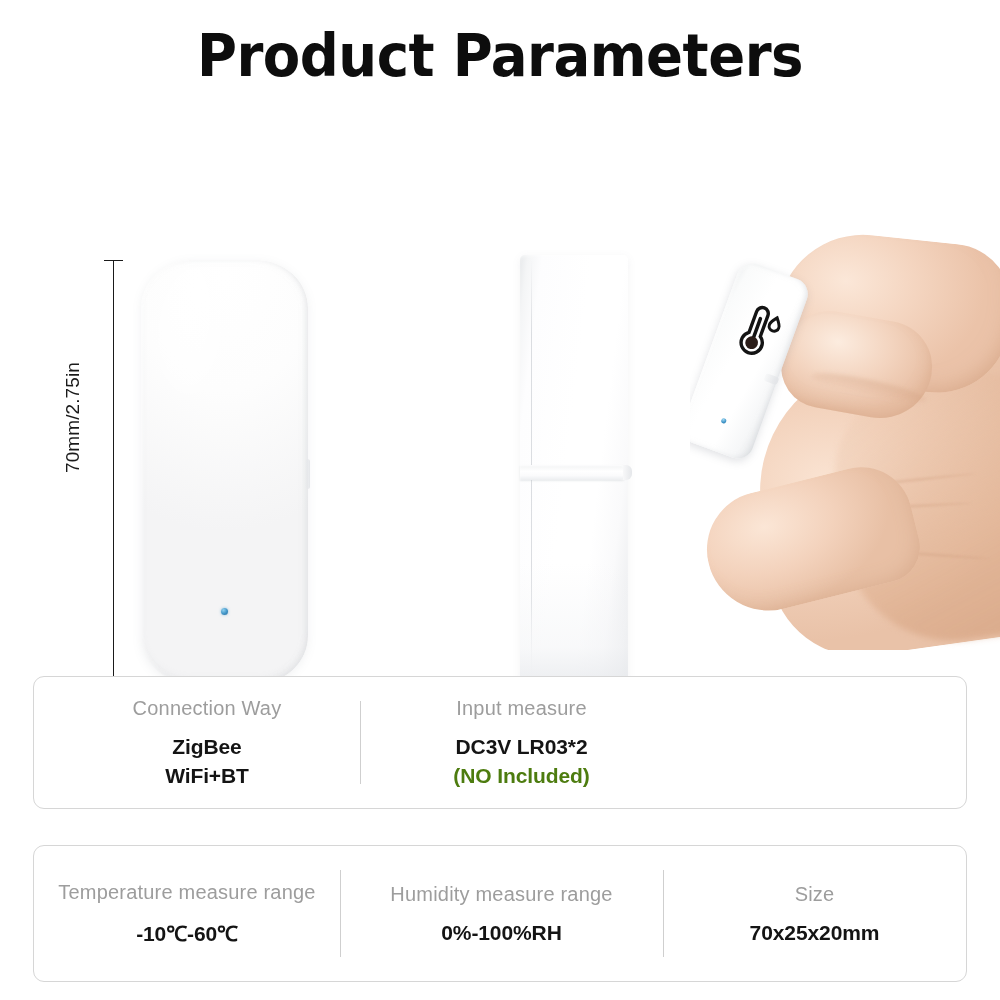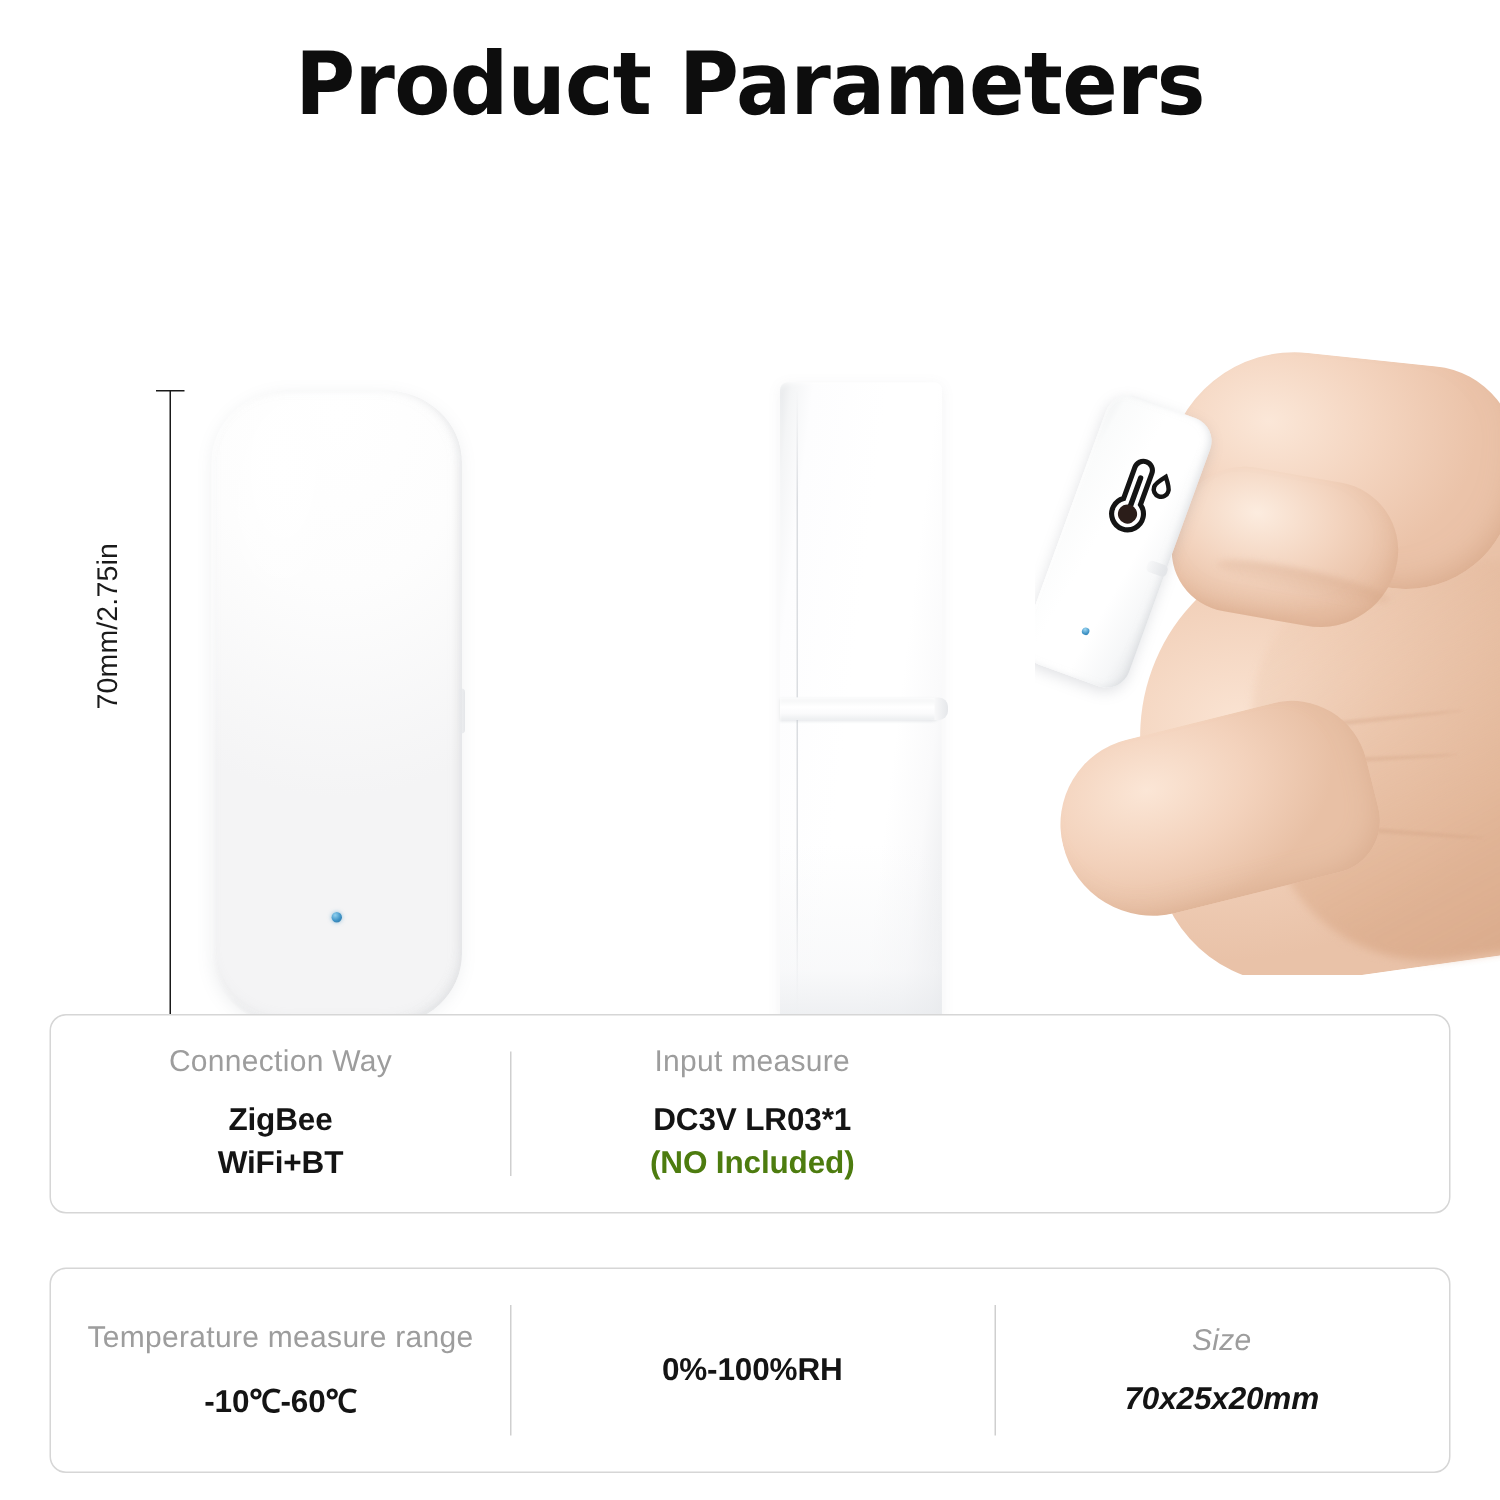--- a/index.html
+++ b/index.html
@@ -291,21 +291,21 @@
 
   
   .spec-card {
     position: absolute;
     border: 1px solid #d6d6d6;
     border-radius: 11px;
     background: #ffffff;
     display: flex;
     align-items: stretch;
   }
-  #spec-card-1 { left: 33px; top: 676px; width: 934px; height: 133px; }
+  #spec-card-1 { left: 33px; top: 676px; width: 934px; height: 133px; padding-left: 20px; }
   #spec-card-2 { left: 33px; top: 845px; width: 934px; height: 137px; }
 
   .spec-col {
     flex: 1 1 0;
     display: flex;
     flex-direction: column;
     align-items: center;
     justify-content: center;
     padding: 0 8px;
     position: relative;
@@ -341,21 +341,21 @@
     letter-spacing: -0.1px;
   }
   .spec-value.accent { color: #4d7c0f; }
 
   
   #spec-card-1 .spec-col:nth-child(1) { flex: 0 0 306px; }
   #spec-card-1 .spec-col:nth-child(2) { flex: 0 0 323px; }
   #spec-card-1 .spec-col:nth-child(3) { flex: 1 1 auto; }
   #spec-card-2 .spec-col:nth-child(1) { flex: 0 0 306px; }
   #spec-card-2 .spec-col:nth-child(2) { flex: 0 0 323px; }
-  #spec-card-2 .spec-col:nth-child(3) { flex: 1 1 auto; font-style: italic; }
+  #spec-card-2 .spec-col:nth-child(3) { flex: 1 1 auto; }
 </style>
 </head>
 <body>
 
 <div id="page">
 
   <div class="page-title">Product Parameters</div>
 
   <div class="product-area">
 
@@ -413,34 +413,35 @@
     <div class="spec-col">
       <div class="spec-label">Connection Way</div>
       <div class="spec-values">
         <div class="spec-value">ZigBee</div>
         <div class="spec-value">WiFi+BT</div>
       </div>
     </div>
     <div class="spec-col">
       <div class="spec-label">Input measure</div>
       <div class="spec-values">
-        <div class="spec-value">DC3V LR03*1</div>
+        <div class="spec-value">DC3V LR03*2</div>
         <div class="spec-value accent">(NO Included)</div>
       </div>
     </div>
   </div>
 
   <div class="spec-card" id="spec-card-2">
     <div class="spec-col">
       <div class="spec-label">Temperature measure range</div>
       <div class="spec-values">
         <div class="spec-value">-10℃-60℃</div>
       </div>
     </div>
     <div class="spec-col">
+      <div class="spec-label">Humidity measure range</div>
       <div class="spec-values">
         <div class="spec-value">0%-100%RH</div>
       </div>
     </div>
     <div class="spec-col">
       <div class="spec-label">Size</div>
       <div class="spec-values">
         <div class="spec-value">70x25x20mm</div>
       </div>
     </div>

